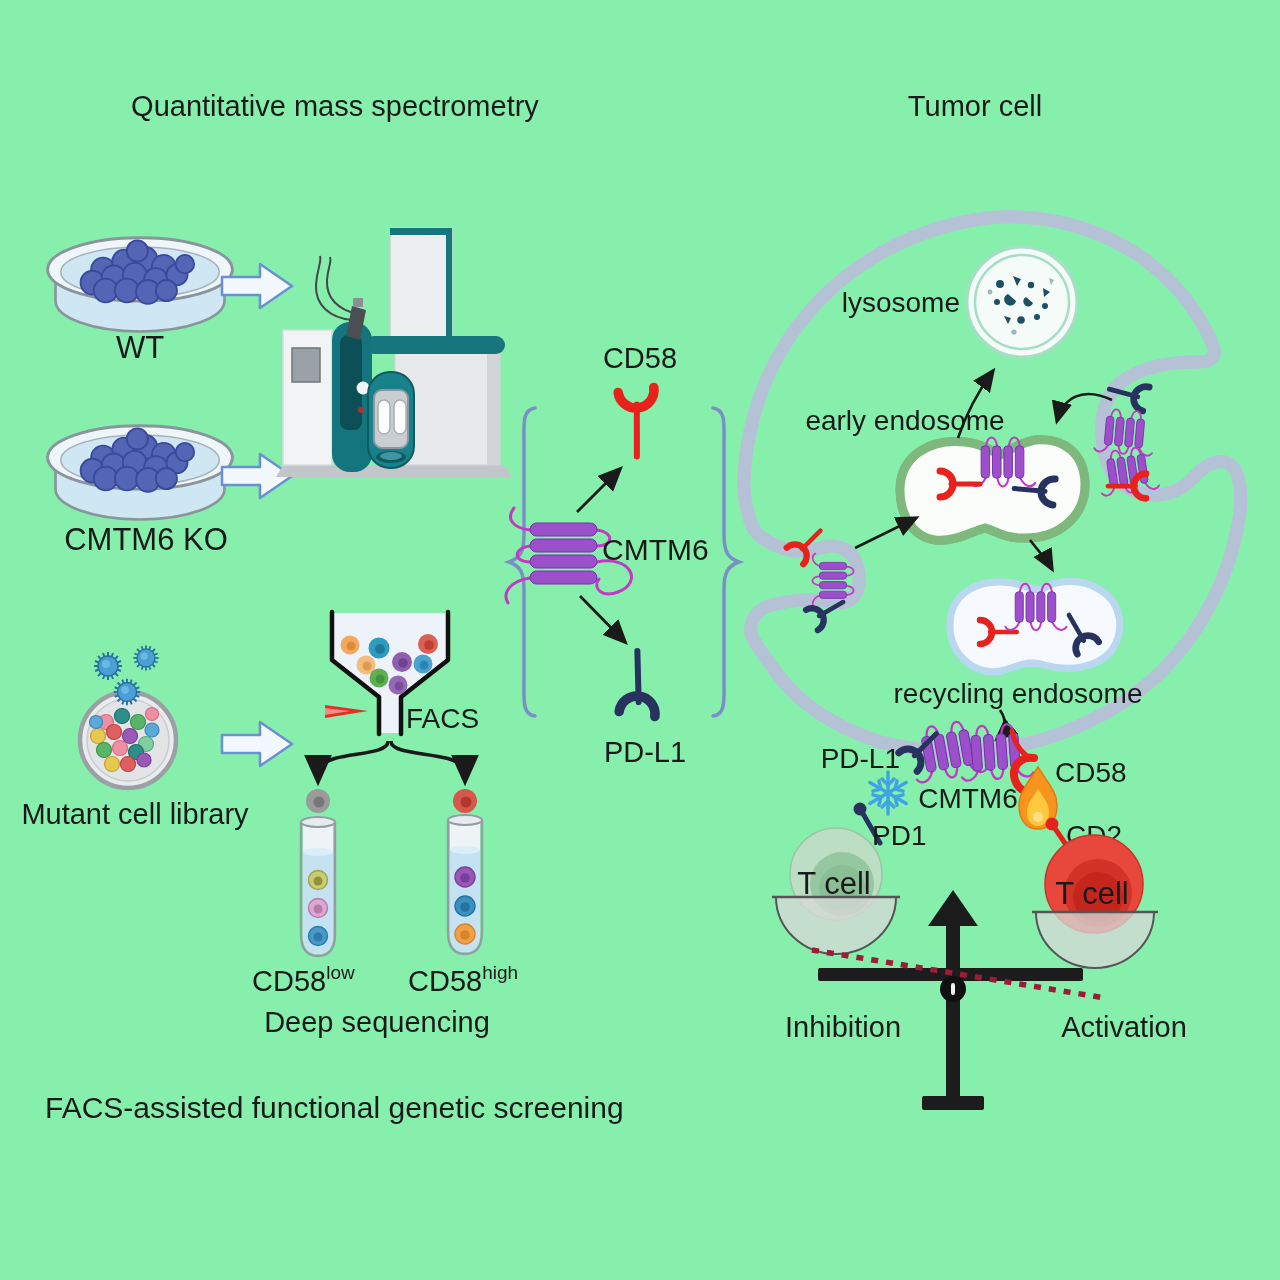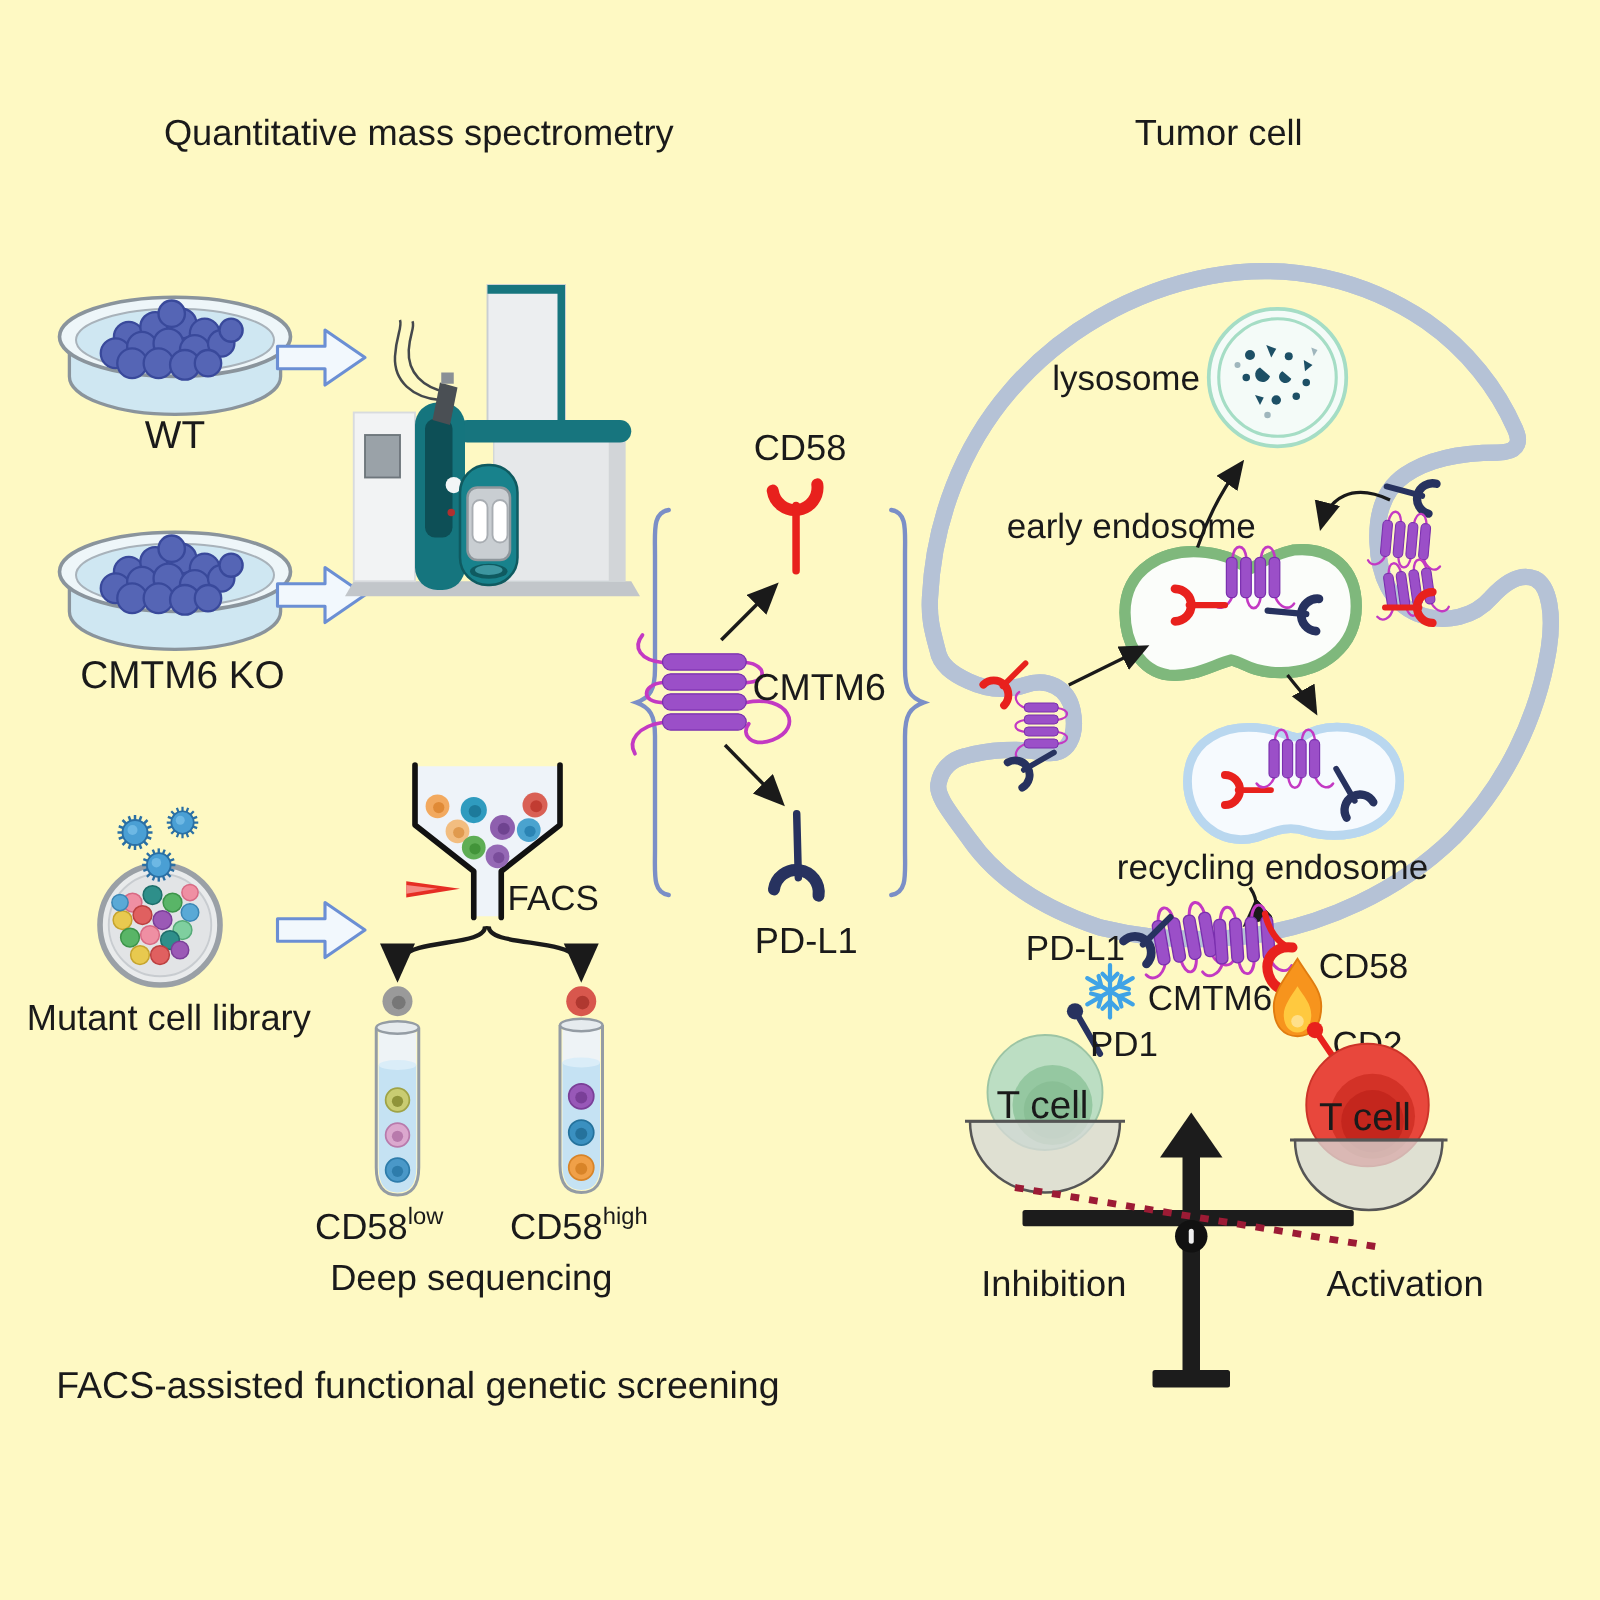--- a/index.html
+++ b/index.html
@@ -1,16 +1,16 @@
 <!DOCTYPE html>
 <html style="--text: #1a1a1a; --cd58_red: #e8211d; --pdl1_navy: #27325f; --cmtm6_purple: #9b4fc8; --cmtm6_loop: #c339c3; --membrane_edge: #b5c2d6; --membrane_core: #e4eef8; --cell_fill: #f4f9fd; --lysosome_ring: #a5ddc5; --endosome_green: #7fb87c; --recycling_blue: #b9d7ef; --brace_blue: #7b8fc7; --block_arrow_blue: #6b8fd4; --instrument_teal: #17757e; --laser_red: #e62e24; --tcell_green: #bcdec3; --tcell_red: #e8473c; --snowflake_blue: #3fa3e6; --flame_orange: #f7941d; --flame_yellow: #ffc93f; --balance_black: #1c1c1c; --dashed_red: #9c1b35;"><head>
 <meta charset="utf-8">
 <style>
   html,body{margin:0;padding:0;background:#ffffff;}
-  #stage{position:relative;width:1280px;height:1280px;background:#fef9c3;overflow:hidden;}
+  #stage{position:relative;width:1280px;height:1280px;background:#86efac;overflow:hidden;}
   .t{font-family:"Liberation Sans","DejaVu Sans",sans-serif;fill:var(--text,#1a1a1a);}
   .ln{stroke:var(--text,#1a1a1a);fill:none;}
   .cd58s{stroke:var(--cd58_red,#e8211d);fill:none;}
   .cd58f{fill:var(--cd58_red,#e8211d);}
   .pdl1s{stroke:var(--pdl1_navy,#27325f);fill:none;}
   .pdl1f{fill:var(--pdl1_navy,#27325f);}
   .helix{fill:var(--cmtm6_purple,#9b4fc8);stroke:#7a2fae;stroke-width:1;}
   .loop{stroke:var(--cmtm6_loop,#c339c3);fill:none;stroke-linecap:round;}
   .brace{stroke:var(--brace_blue,#7b8fc7);fill:none;stroke-width:3.5;stroke-linecap:round;}
   .blockarrow{fill:#f2f8fd;stroke:var(--block_arrow_blue,#6b8fd4);stroke-width:2.5;stroke-linejoin:round;}

